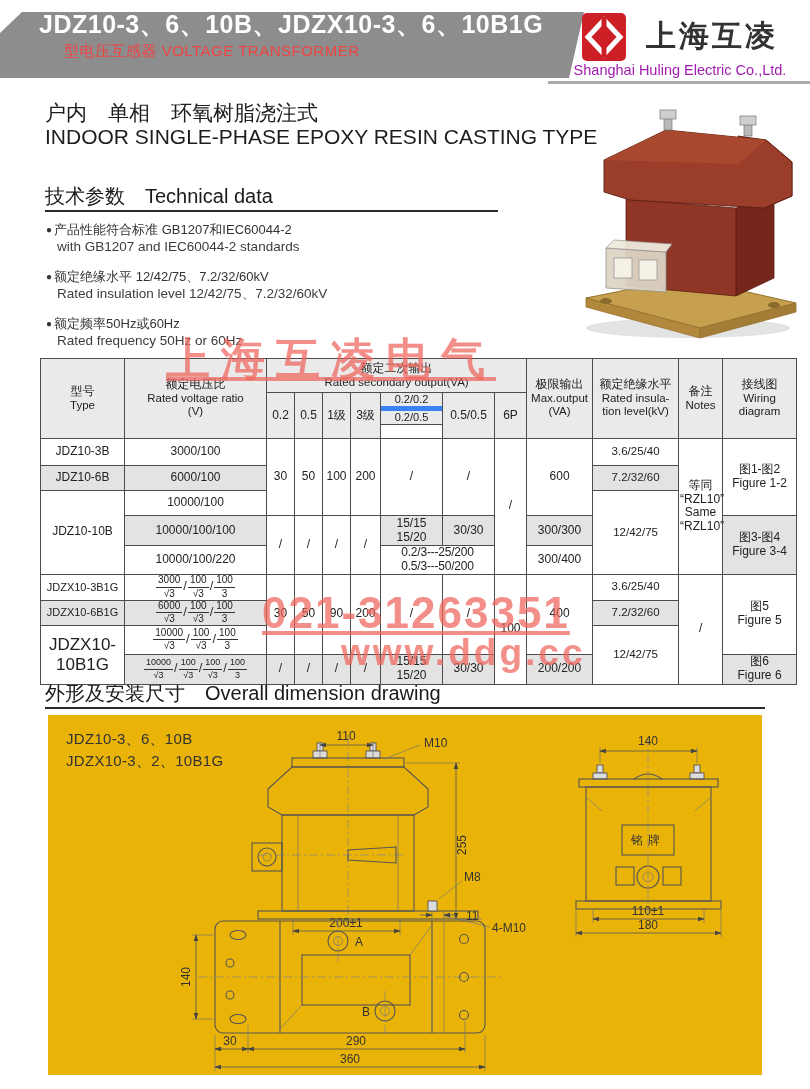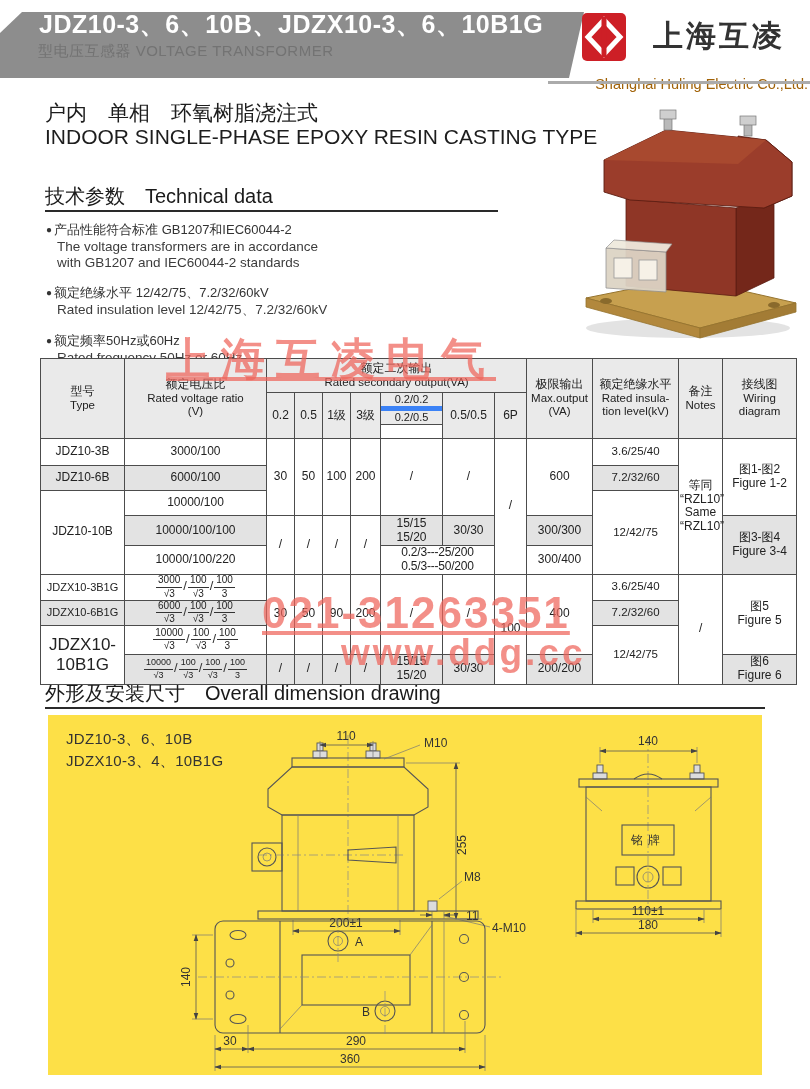--- a/index.html
+++ b/index.html
@@ -4,24 +4,24 @@
 <style>
   html,body{margin:0;padding:0;}
   body{
     width:810px;height:1089px;position:relative;background:#fff;
     font-family:"Liberation Sans","DejaVu Sans",sans-serif;color:#222;overflow:hidden;
   }
   
   .banner{position:absolute;top:12px;left:0;width:584px;height:66px;background:#8d8d8d;
     clip-path:polygon(0 32%,22px 0,100% 0,calc(100% - 15px) 100%,0 100%);}
   .banner-title{position:absolute;left:39px;top:8px;font-size:25px;font-weight:bold;color:#fff;letter-spacing:.5px;white-space:nowrap;}
-  .banner-sub{position:absolute;left:38px;top:42px;font-size:15px;color:#737373;letter-spacing:.5px;white-space:nowrap;}
+  .banner-sub{position:absolute;left:64px;top:42px;font-size:15px;color:#ef4444;letter-spacing:.5px;white-space:nowrap;}
   .logo-box{position:absolute;left:582px;top:13px;width:44px;height:48px;}
-  .brand-cn{position:absolute;left:646px;top:16px;font-size:30px;font-weight:bold;color:#333;letter-spacing:3px;white-space:nowrap;margin-left:7px;}
-  .brand-en{position:absolute;left:552px;top:62px;width:256px;font-size:14.5px;color:#a16207;text-align:right;white-space:nowrap;margin-top:14px;}
+  .brand-cn{position:absolute;left:646px;top:16px;font-size:30px;font-weight:bold;color:#333;letter-spacing:3px;white-space:nowrap;}
+  .brand-en{position:absolute;left:552px;top:62px;width:256px;font-size:14.5px;color:#a21caf;text-align:center;white-space:nowrap;}
   .brand-rule{position:absolute;left:548px;top:81px;width:262px;height:3px;background:#ababab;}
   
   .intro-cn{position:absolute;left:45px;top:99px;font-size:21px;color:#1d1d1d;white-space:nowrap;}
   .intro-en{position:absolute;left:45px;top:125px;font-size:21px;color:#1d1d1d;white-space:nowrap;}
   .tech-head{position:absolute;left:45px;top:183px;font-size:20px;color:#1a1a1a;white-space:nowrap;}
   .tech-rule{position:absolute;left:45px;top:210px;width:453px;height:2px;background:#2a2a2a;}
   .bullets{position:absolute;left:46px;top:221px;width:440px;font-size:13px;color:#333;}
   .bullet-group{margin-bottom:13px;}
   .b-cn{white-space:nowrap;}
   .b-cn .dot{font-size:10px;vertical-align:1px;margin-right:2px;}
@@ -47,21 +47,21 @@
   .small2{font-size:10.5px;line-height:1.15;}
   .long2{font-size:10px;line-height:1.2;letter-spacing:-.2px;}
   .frac{display:inline-block;vertical-align:middle;font-size:10px;line-height:1.05;color:#222;}
   .frac .fn{display:block;border-bottom:1px solid #333;padding:0 2px 1px;}
   .frac .fd{display:block;padding-top:1px;}
   .fs{display:inline-block;margin:0 1px;font-size:13px;color:#333;}
   .fr4 .frac{font-size:9px;}
   
   .dim-head{position:absolute;left:45px;top:680px;font-size:20px;color:#1a1a1a;white-space:nowrap;}
   .dim-rule{position:absolute;left:45px;top:707px;width:720px;height:2px;background:#2a2a2a;}
-  .panel{position:absolute;left:48px;top:715px;width:714px;height:360px;background:#fde047;}
+  .panel{position:absolute;left:48px;top:715px;width:714px;height:360px;background:#eab308;}
   .panel-models{position:absolute;left:18px;top:13px;font-size:15px;color:#333;line-height:1.45;letter-spacing:.3px;white-space:nowrap;}
   .svg-front{position:absolute;left:150px;top:12px;}
   .svg-side{position:absolute;left:498px;top:12px;}
   .svg-bottom{position:absolute;left:132px;top:196px;}
   .ol{stroke:#555;stroke-width:1.1;fill:none;}
   .thin{stroke:#777;stroke-width:.7;fill:none;}
   .cl{stroke:#888;stroke-width:.7;fill:none;stroke-dasharray:9 3 2 3;}
   .dim-line{stroke:#555;stroke-width:.8;fill:none;}
   .dtext{font-size:12px;fill:#333;font-family:"Liberation Sans",sans-serif;}
   .bolt{fill:#dcdcdc;stroke:#555;stroke-width:.9;}
@@ -84,21 +84,20 @@
 
 <div class="intro-cn">户内　单相　环氧树脂浇注式</div>
 <div class="intro-en">INDOOR SINGLE-PHASE EPOXY RESIN CASTING TYPE</div>
 
 <div class="tech-head">技术参数　Technical data</div>
 <div class="tech-rule"></div>
 
 <div class="bullets">
   <div class="bullet-group">
     <div class="b-cn"><span class="dot">●</span><span>产品性能符合标准 GB1207和IEC60044-2</span></div>
-    <div class="b-en">The voltage transformers are in accordance</div>
     <div class="b-en">with GB1207 and IEC60044-2 standards</div>
   </div>
   <div class="bullet-group">
     <div class="b-cn"><span class="dot">●</span><span>额定绝缘水平 12/42/75、7.2/32/60kV</span></div>
     <div class="b-en">Rated insulation level 12/42/75、7.2/32/60kV</div>
   </div>
   <div class="bullet-group">
     <div class="b-cn"><span class="dot">●</span><span>额定频率50Hz或60Hz</span></div>
     <div class="b-en">Rated frequency 50Hz or 60Hz</div>
   </div>
@@ -319,21 +318,21 @@
   </tr>
 </tbody>
   </table>
 
 <div class="dim-head">外形及安装尺寸　Overall dimension drawing</div>
 <div class="dim-rule"></div>
 
 <div class="panel">
   <div class="panel-models">
     <div>JDZ10-3、6、10B</div>
-    <div>JDZX10-3、4、10B1G</div>
+    <div>JDZX10-3、2、10B1G</div>
   </div>
 
   <svg class="svg-front" width="340" height="212" viewBox="0 0 340 212">
     <defs>
         <marker id="fm" markerWidth="9" markerHeight="8" refX="8" refY="4" orient="auto-start-reverse">
           <path d="M0,1 L9,4 L0,7 Z" fill="#444"></path>
         </marker>
       </defs>
     <line class="cl" x1="150" y1="8" x2="150" y2="200"></line>
 

